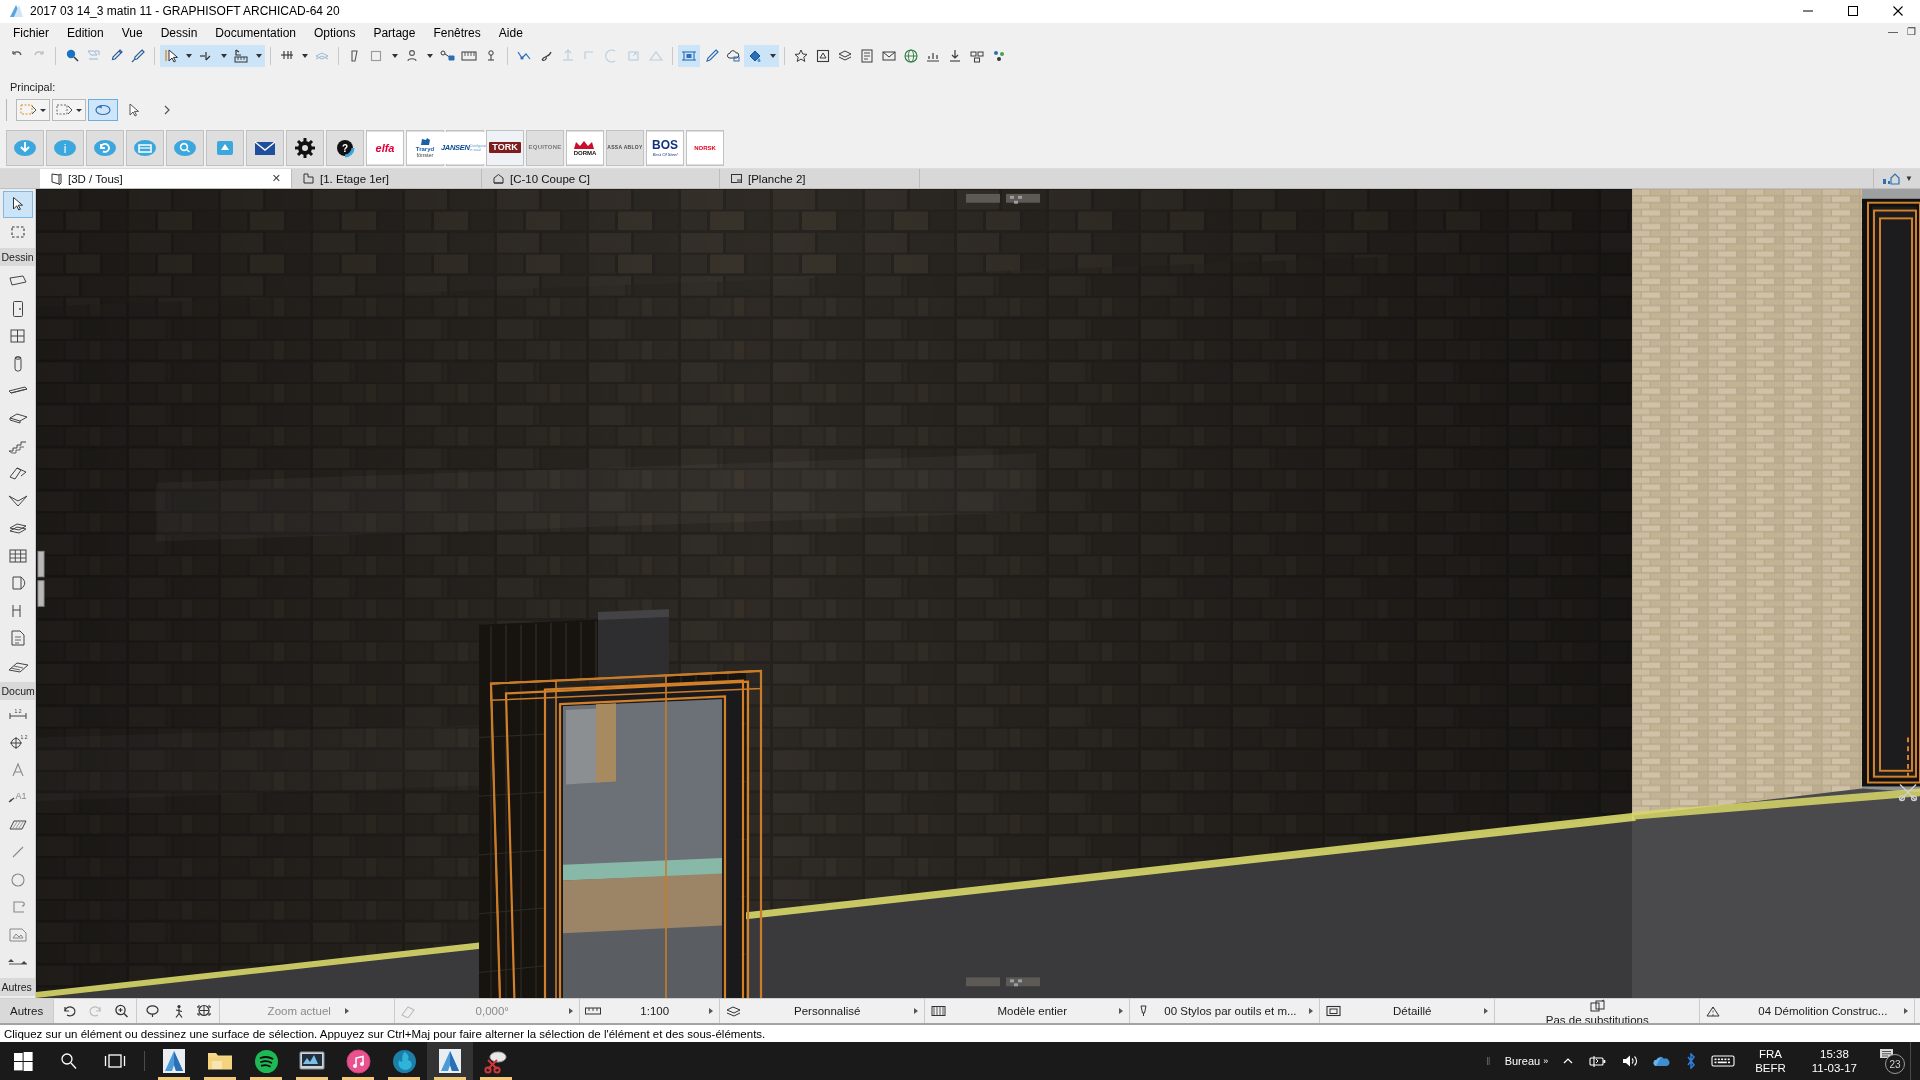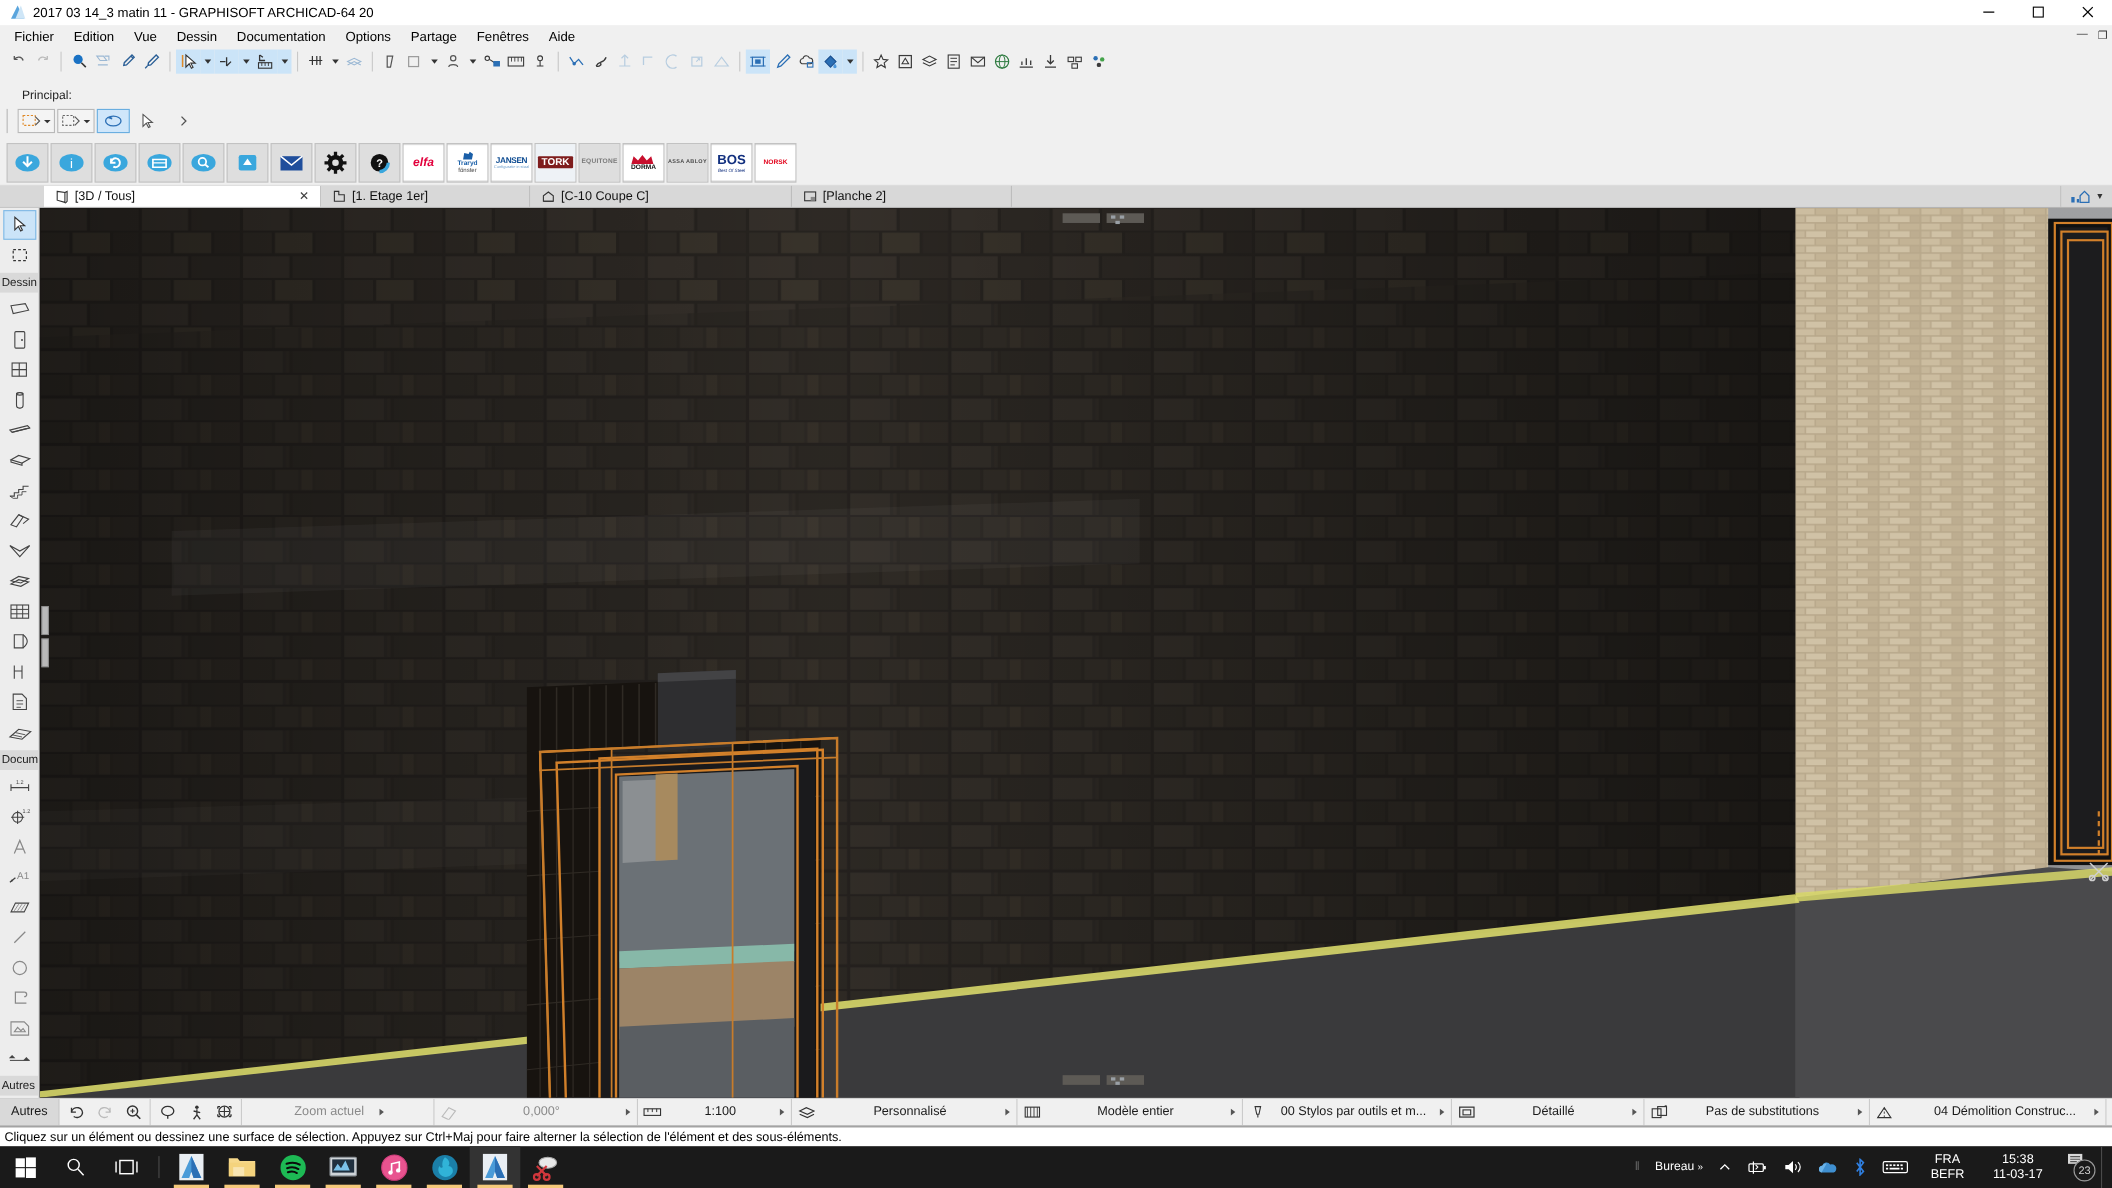--- a/index.html
+++ b/index.html
@@ -62,21 +62,21 @@
     border-top:4px solid #333;
   }
   .tarrow.sel { background:#cbe4f8; }
 
   
   .ico { display:block; }
 
   
   .principal {
     flex: 0 0 24px; background:#f0f0f0; display:flex; align-items:flex-end;
-    padding-left: 20px; font-size: 11px; color:#222;
+    padding-left: 10px; font-size: 11px; color:#222;
   }
   .palrow {
     flex: 0 0 34px; background:#f0f0f0; display:flex; align-items:center; padding-left:6px;
   }
   .palgrip { width:6px; height:22px; border-left:1px solid #b6b6b6; margin-right:4px; }
   .pbtn {
     height:22px; min-width:30px; display:flex; align-items:center; justify-content:center;
     border:1px solid #b9b9b9; background:#f4f4f4; margin-right:2px; gap:2px; padding:0 3px;
   }
   .pbtn.active { background:#cfe6fa; border-color:#6aaee0; }
@@ -608,21 +608,21 @@
     <div class="lbtn">
       <div class="logo-white" style="flex-direction:column;">
         <svg width="12" height="9" viewBox="0 0 12 9">
             <path d="M2 8 l1 -6 l4 1 l1 -2 l3 2 l-1 5 z" fill="#1a5fa8"></path>
           </svg>
         <span style="color:#1a5fa8;font-weight:bold;font-size:6px;">Traryd</span>
         <span style="color:#444;font-size:5.5px;">fönster</span>
       </div>
     </div>
     <div class="lbtn">
-      <div class="logo-white" style="flex-direction:column;">
+      <div class="logo-white" style="flex-direction:row;font-style:italic;">
         <span style="color:#0e4c92;font-weight:bold;font-size:7.5px;letter-spacing:-.3px;">JANSEN</span>
         <span style="color:#6a9ccb;font-size:3.6px;">Configuratie in staal</span>
       </div>
     </div>
     <div class="lbtn">
       <div class="logo-img" style="background:#eef2f6;">
         <span style="color:#fff;background:#7f1d1d;padding:1px 3px;font-weight:bold;font-size:9px;border-radius:1px;">TORK</span>
       </div>
     </div>
     <div class="lbtn">
@@ -1158,21 +1158,21 @@
     <div class="cb-field" style="min-width:175px;">
       <span class="cb-btn">
         <svg class="ico" width="17" height="14" viewBox="0 0 17 14">
             <rect x="2" y="2.5" width="13" height="9" fill="none" stroke="#333" stroke-width="1.1"></rect>
             <rect x="5" y="5" width="7" height="4.5" fill="none" stroke="#333" stroke-width="1"></rect>
           </svg>
       </span>
       <span class="val" style="flex:1;">Détaillé</span>
       <span class="cb-arrow"></span>
     </div>
-    <div class="cb-field" style="min-width:205px;">
+    <div class="cb-field" style="min-width:205px;flex-direction:column;">
       <span class="cb-btn">
         <svg class="ico" width="17" height="15" viewBox="0 0 17 15">
             <rect x="2" y="4" width="8" height="8" fill="none" stroke="#333" stroke-width="1"></rect>
             <rect x="7" y="2" width="8" height="8" fill="none" stroke="#333" stroke-width="1"></rect>
             <path d="M13 2 l2 -1" stroke="#333" stroke-width="1"></path>
           </svg>
       </span>
       <span class="val" style="flex:1;">Pas de substitutions</span>
       <span class="cb-arrow"></span>
     </div>

